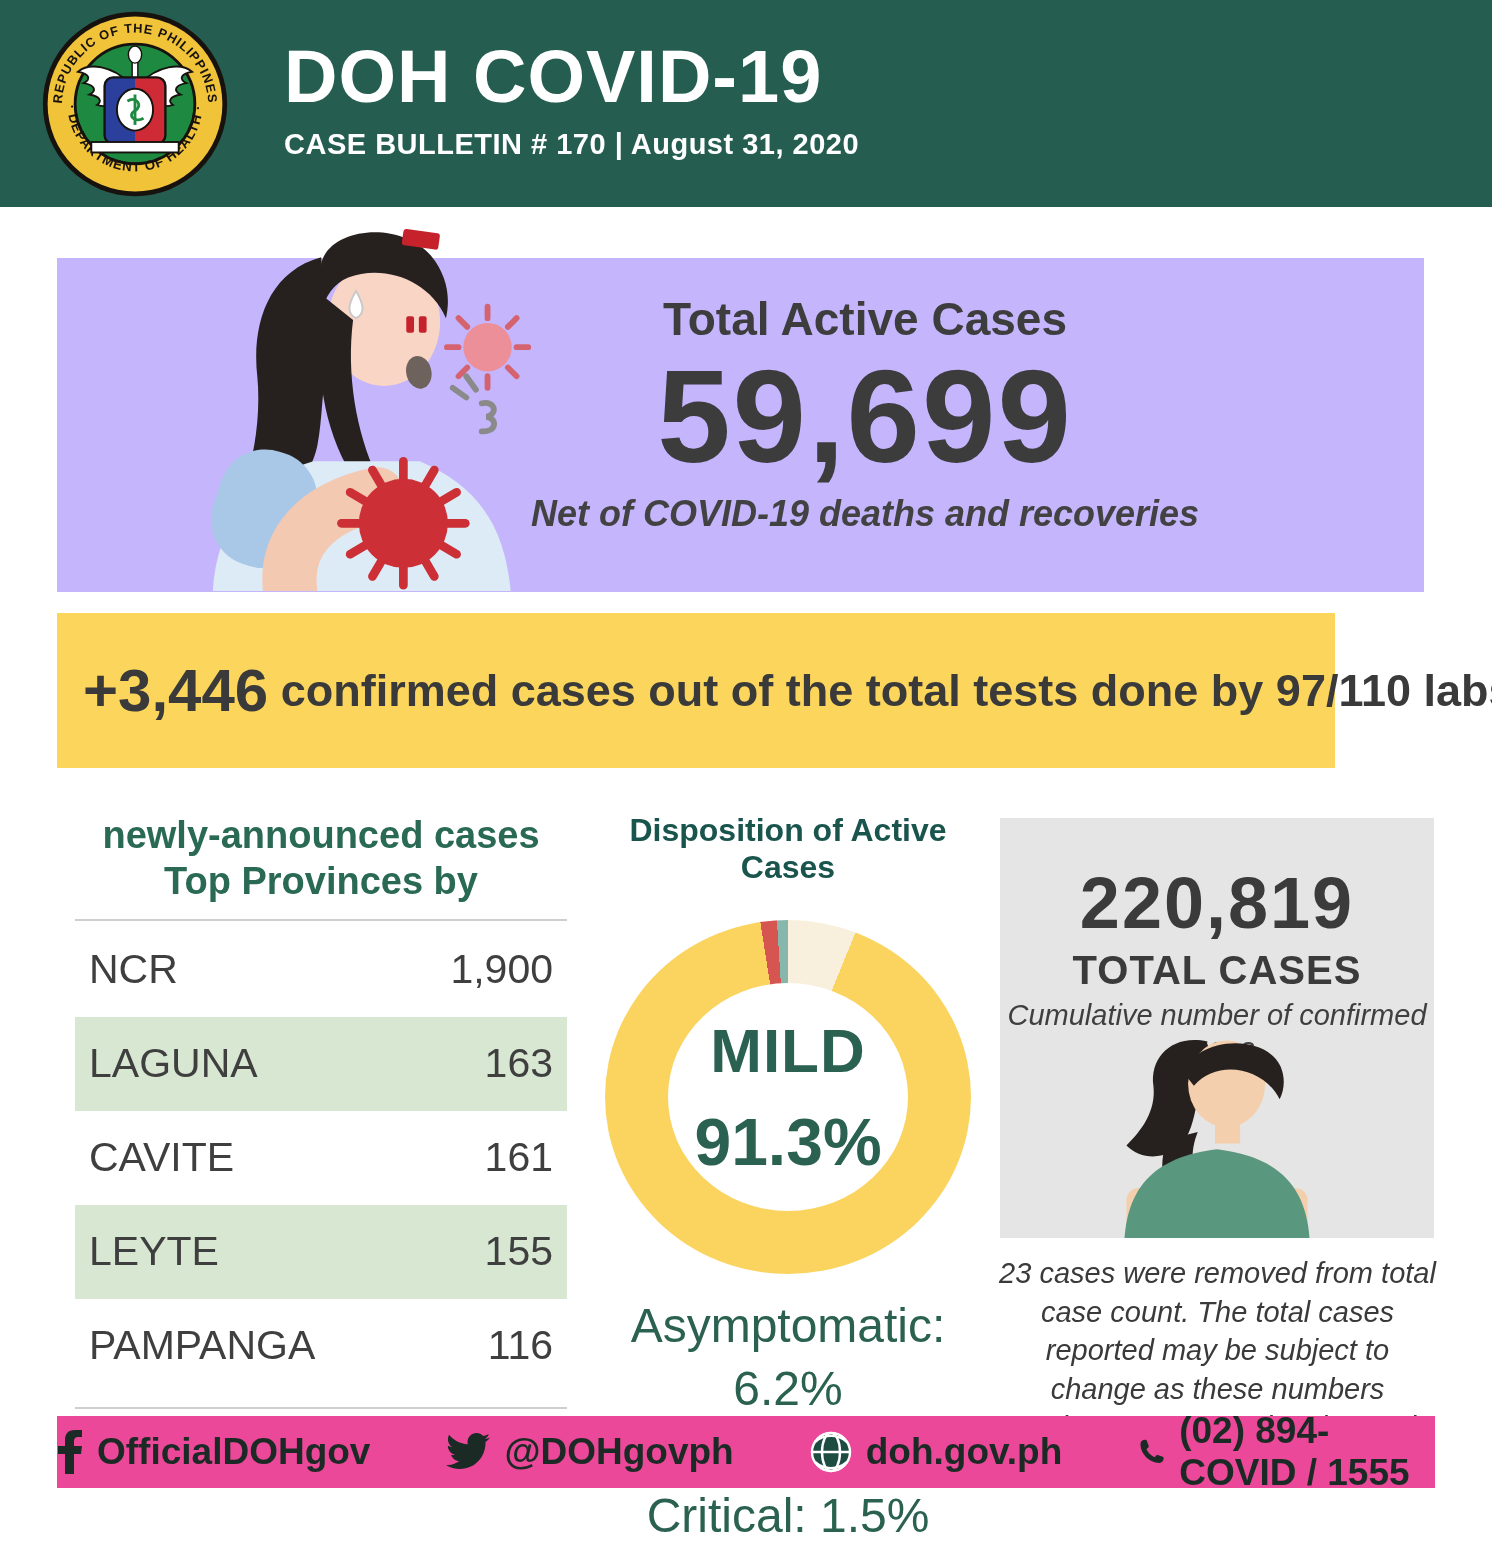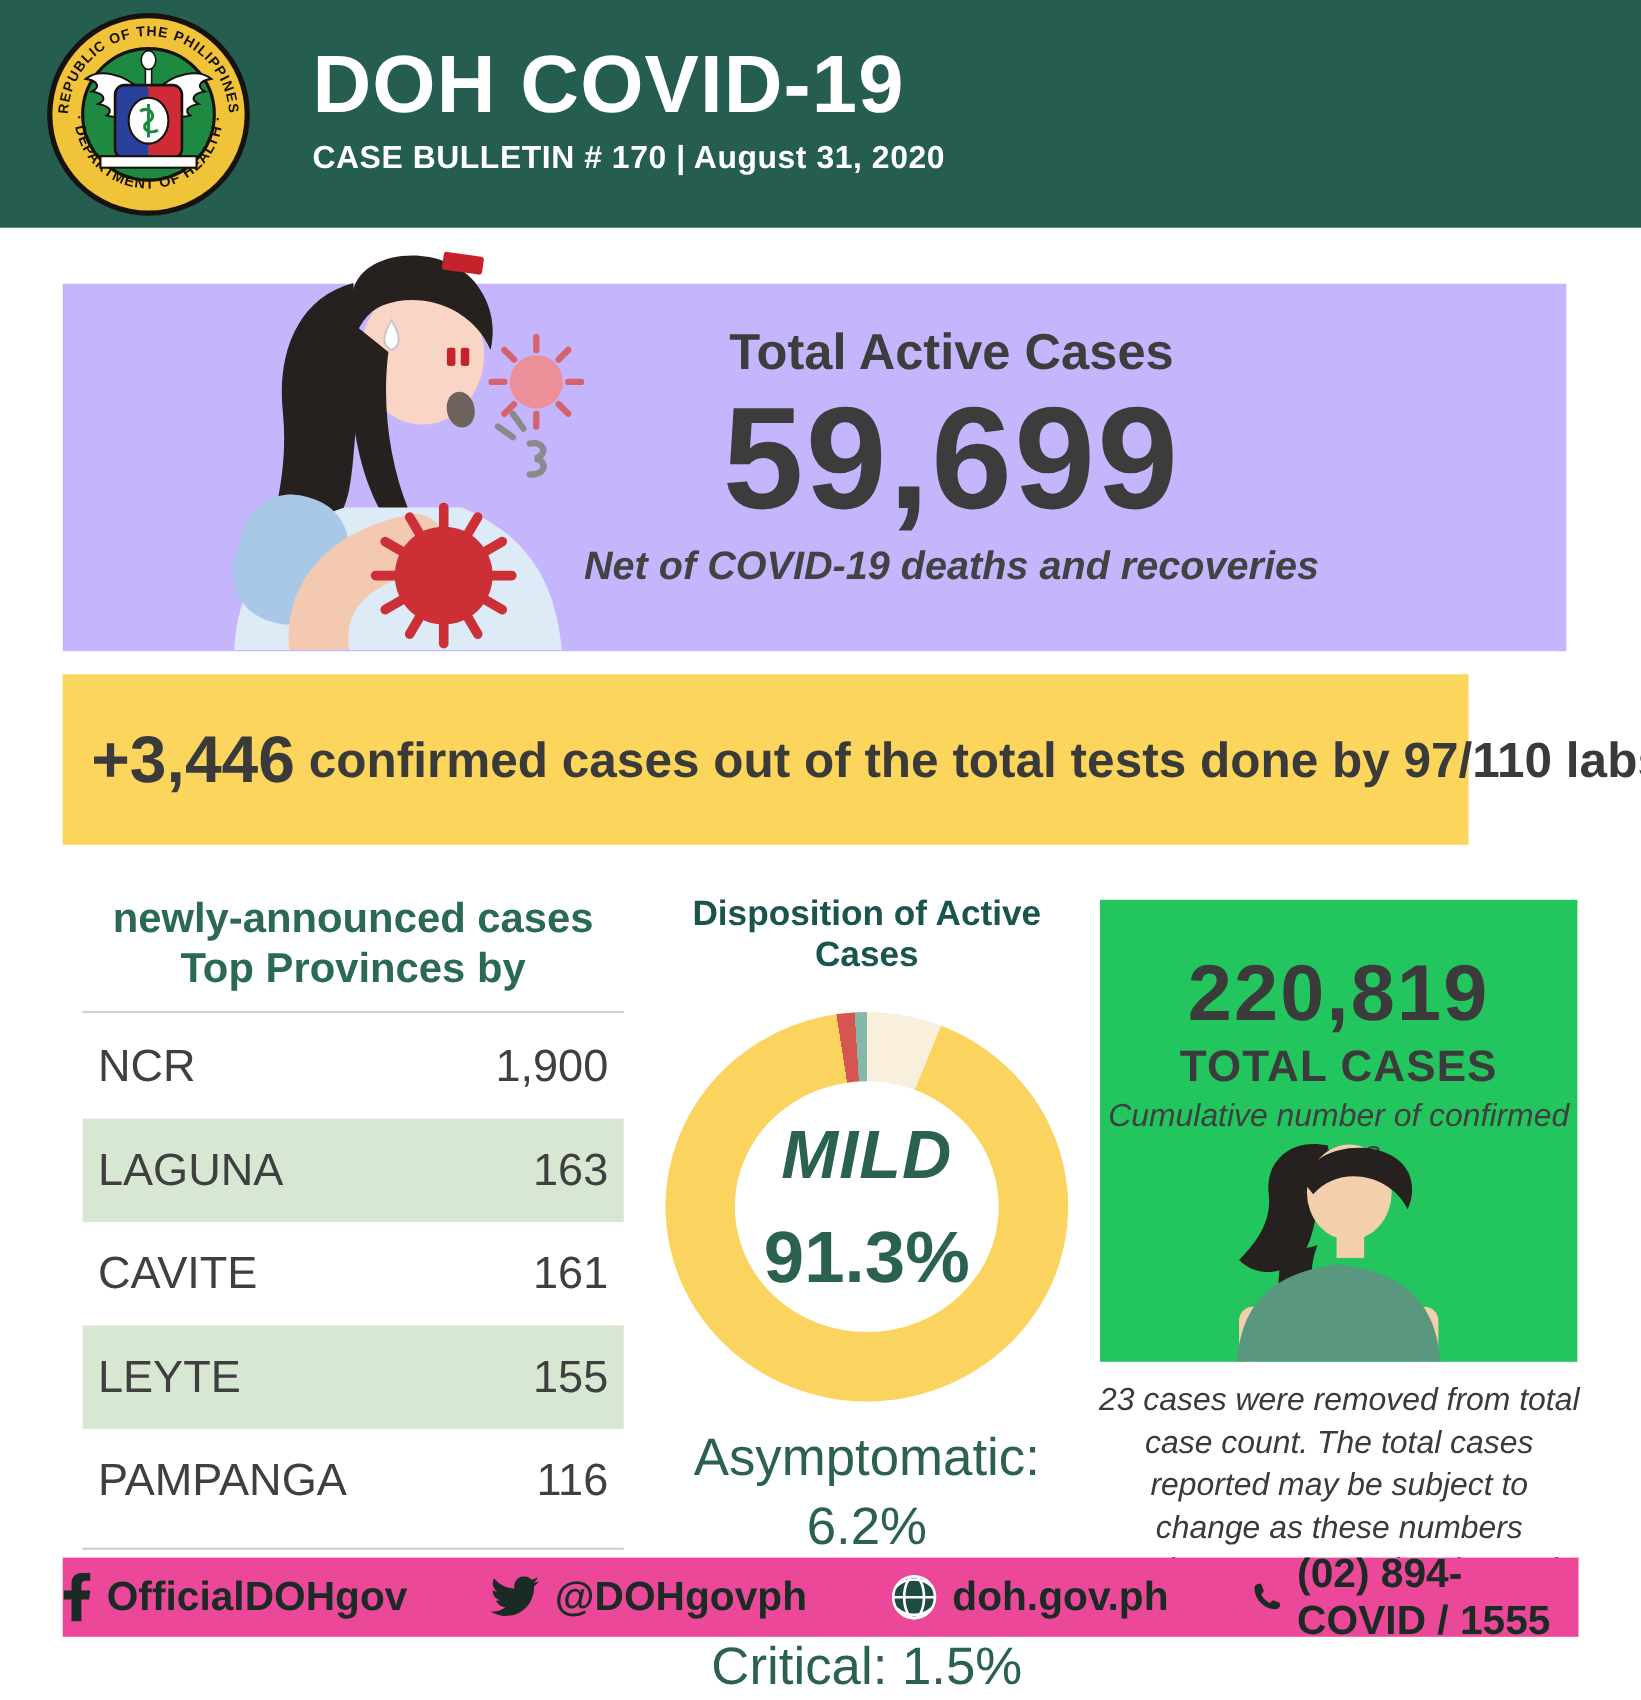--- a/index.html
+++ b/index.html
@@ -36,26 +36,26 @@
             padding:0 14px;font-size:41px;color:#3f3f3f;}
   .prov-row:nth-child(even){background:#d7e7d2;}
 
   
   .disposition{position:absolute;left:588px;top:812px;width:400px;text-align:center;}
   .disp-title{font-size:32px;font-weight:bold;color:#1a554d;}
   .donut{position:relative;width:366px;height:354px;border-radius:50%;margin:34px auto 0 auto;background:#fad45f;}
   .donut::before{content:"";position:absolute;inset:63px;border-radius:50%;background:#ffffff;}
   .donut-center{position:absolute;inset:0;display:flex;flex-direction:column;align-items:center;
                 justify-content:center;gap:18px;color:#2b6150;font-weight:bold;}
-  .donut-center .c1{font-size:62px;letter-spacing:1px;font-style:italic;}
+  .donut-center .c1{font-size:62px;letter-spacing:1px;}
   .donut-center .c2{font-size:66px;}
   .disp-legend{margin-top:20px;font-size:48px;font-weight:normal;color:#2b6150;line-height:1.32;}
 
   
-  .total-box{position:absolute;left:1000px;top:818px;width:434px;height:420px;background:#22c55e;
+  .total-box{position:absolute;left:1000px;top:818px;width:434px;height:420px;background:#e5e5e5;
              text-align:center;overflow:hidden;}
   .total-value{margin-top:44px;font-size:72px;font-weight:bold;color:#3b3b3b;letter-spacing:2px;}
   .total-label{font-size:40px;font-weight:bold;color:#3b3b3b;margin-top:4px;letter-spacing:1px;}
   .total-sublabel{font-size:29px;font-style:italic;color:#3f3f3f;margin-top:6px;}
   .pony-illo{position:absolute;left:50%;transform:translateX(-50%);bottom:0;width:300px;height:212px;}
   .total-note{position:absolute;left:995px;top:1254px;width:445px;text-align:center;
               font-size:29px;font-style:italic;color:#3a3a3a;line-height:1.33;}
 
   
   .footer{position:absolute;left:57px;top:1416px;width:1378px;height:72px;background:#ec4899;

